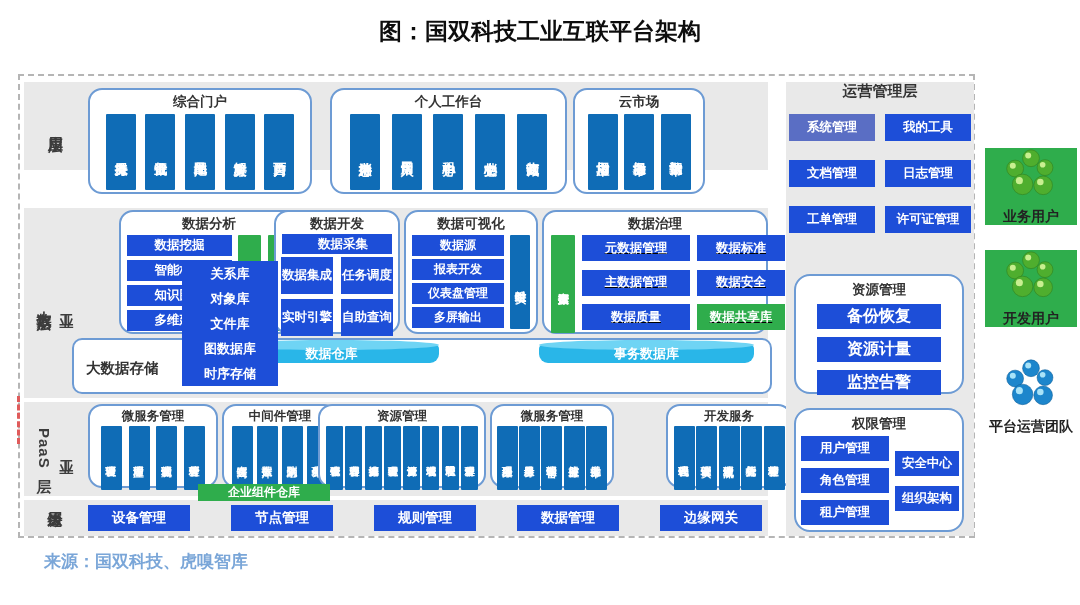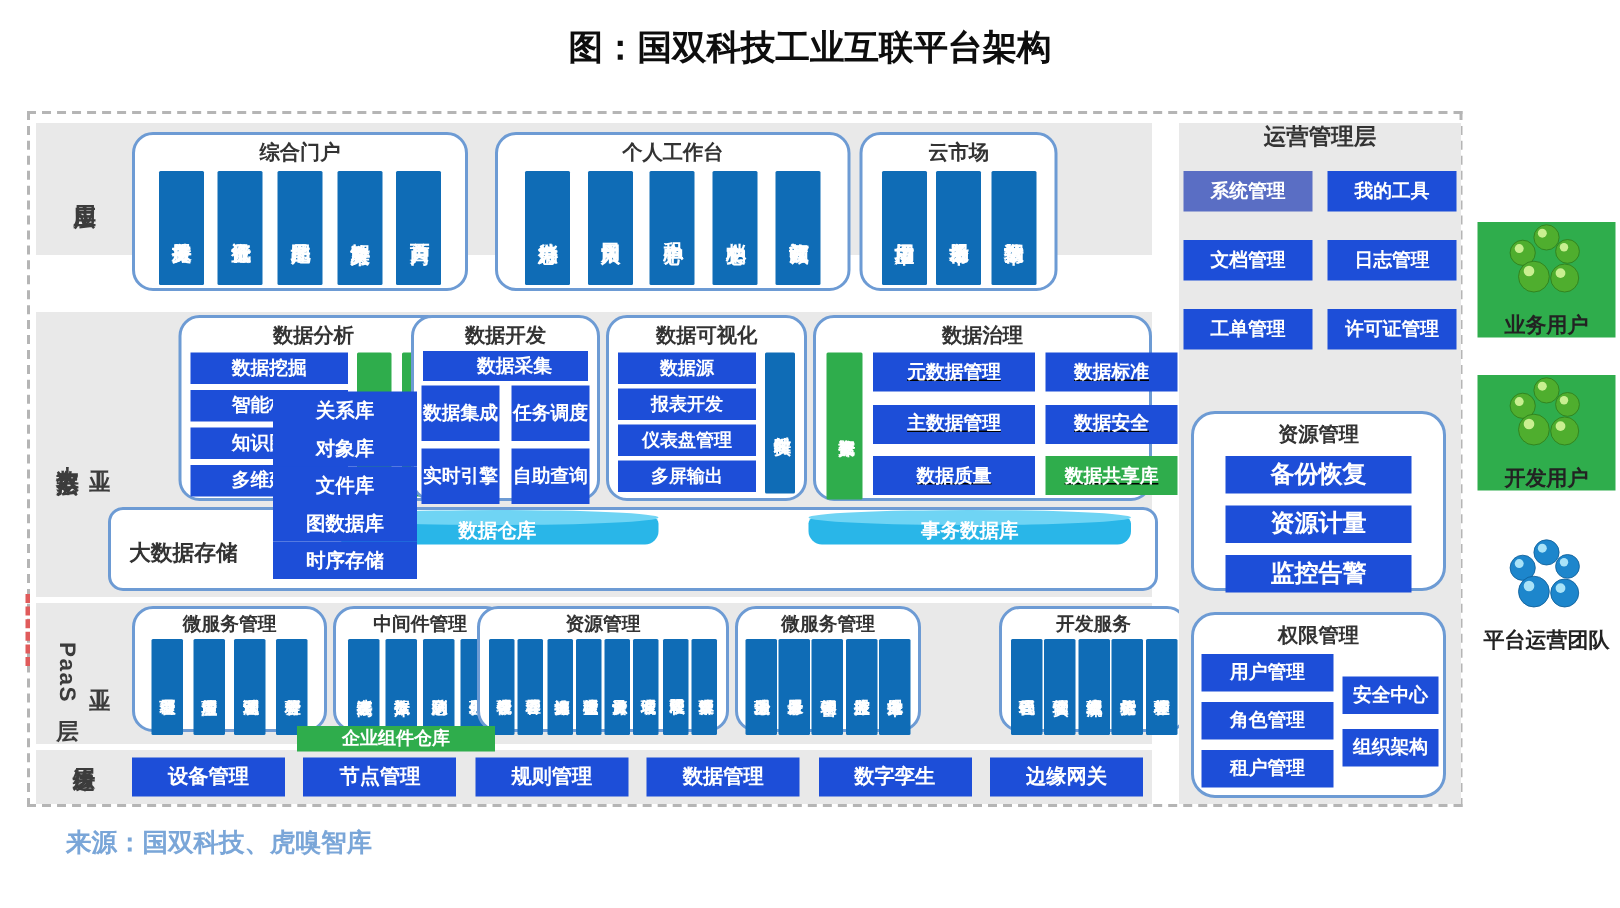--- a/index.html
+++ b/index.html
@@ -297,21 +297,20 @@
 
   <div class="row row-edge">
     <div class="layer-label">
       <span class="vlabel wrap">边缘层</span>
     </div>
     <div class="edge-items">
         <div class="ebox">设备管理</div>
         <div class="ebox">节点管理</div>
         <div class="ebox">规则管理</div>
         <div class="ebox">数据管理</div>
-        <div class="ebox">数字孪生</div>
         <div class="ebox">边缘网关</div>
       </div>
   </div>
 
   <div class="ops">
     <div class="ops-title">运营管理层</div>
     <div class="ops-grid">
         <div class="ops-btn alt">系统管理</div>
         <div class="ops-btn">我的工具</div>
         <div class="ops-btn">文档管理</div>

